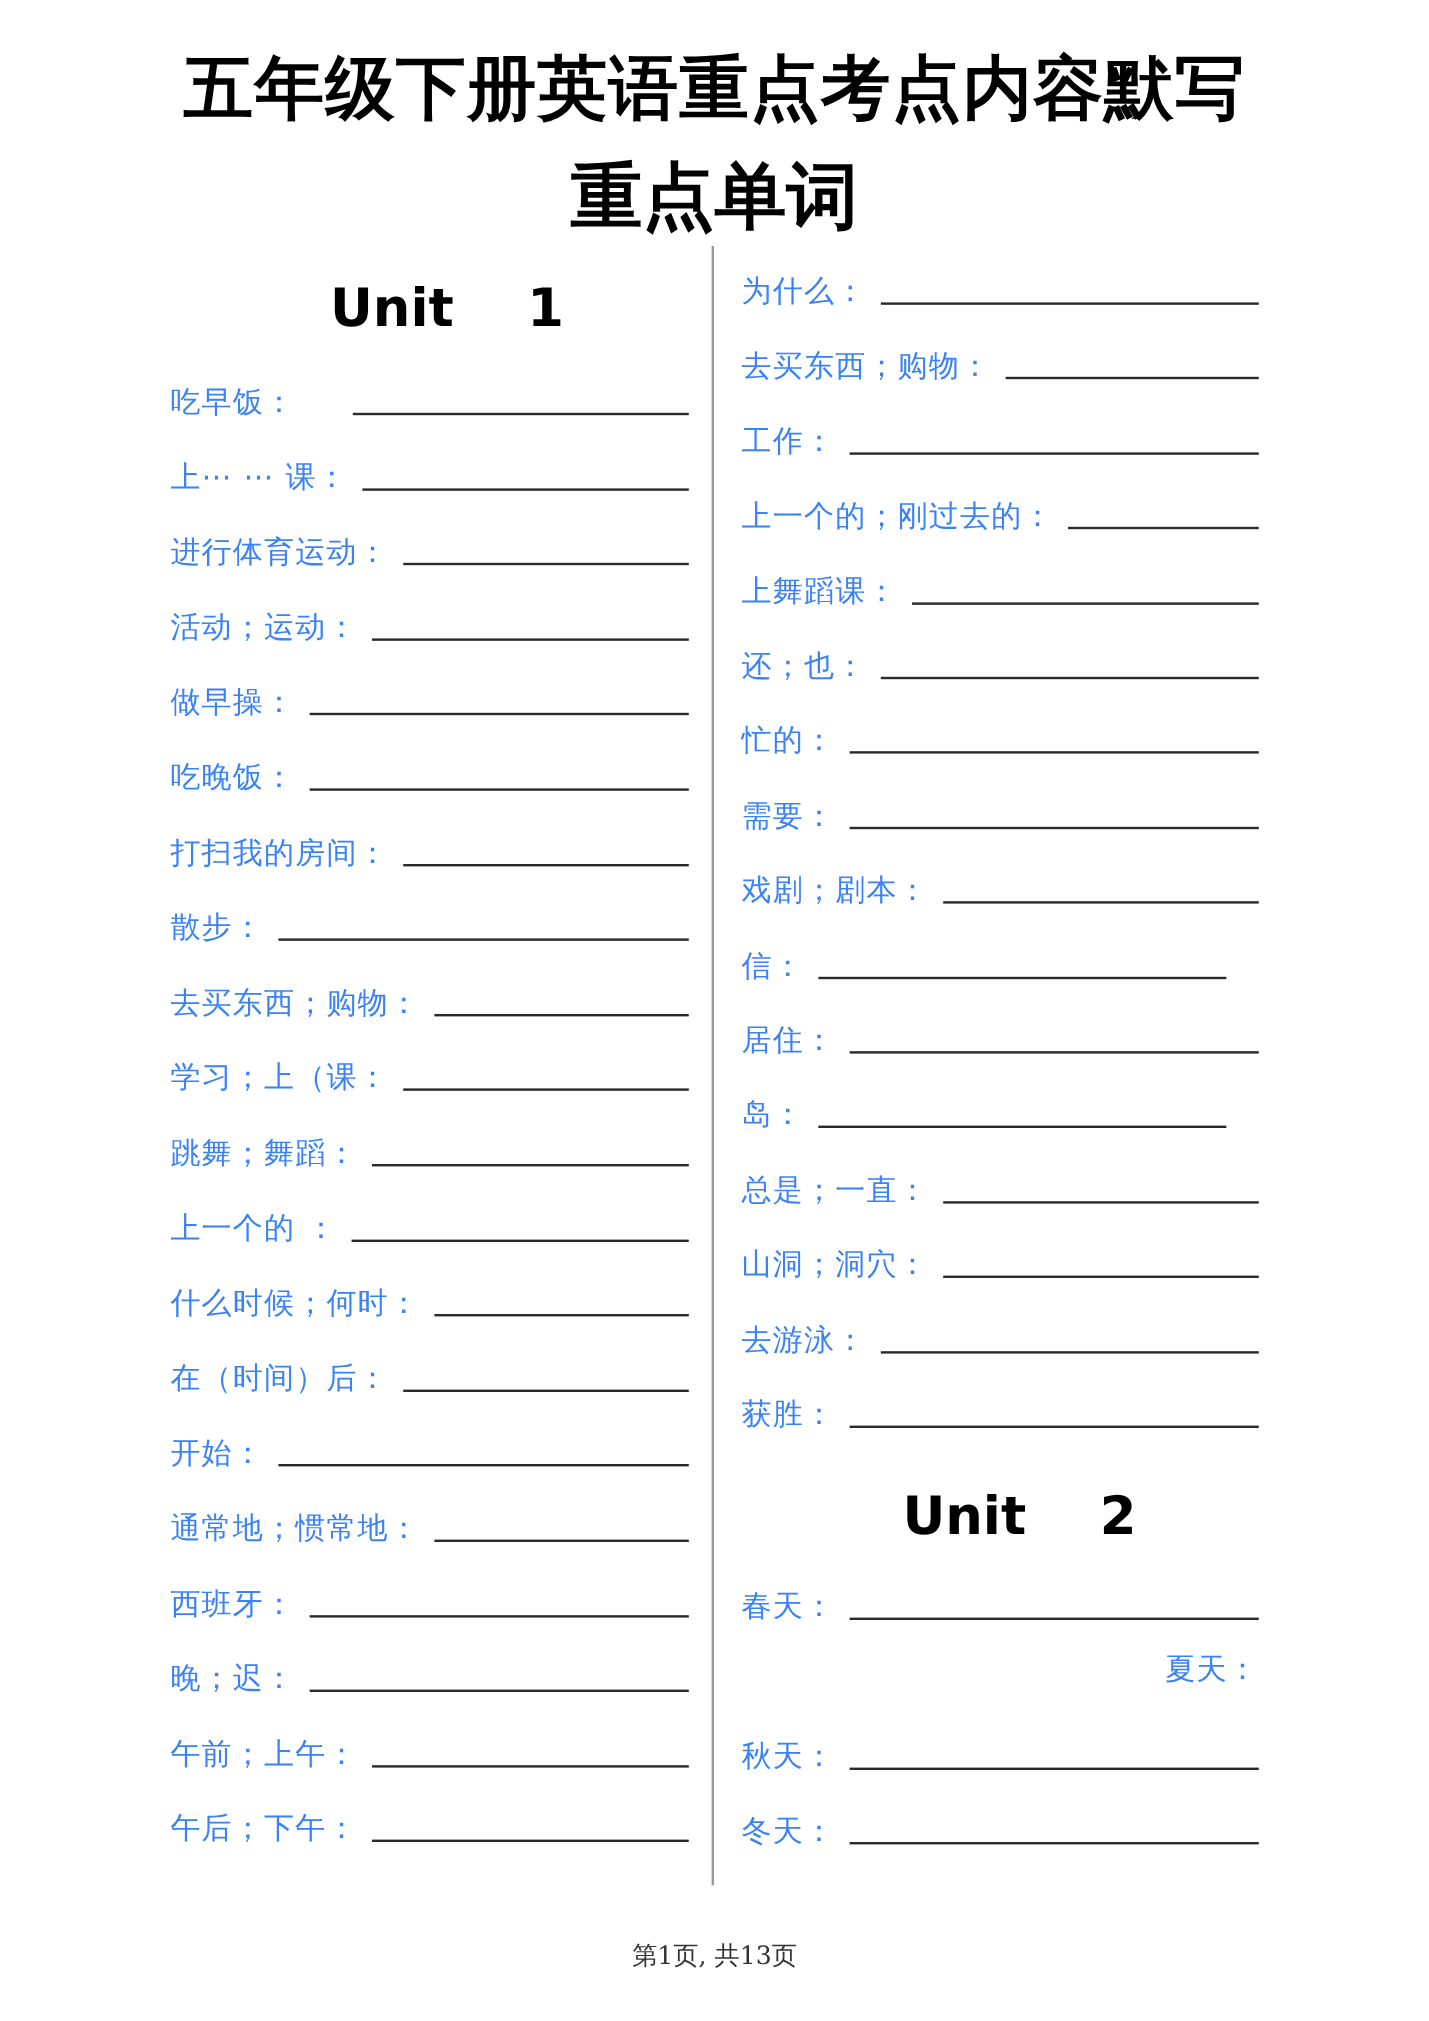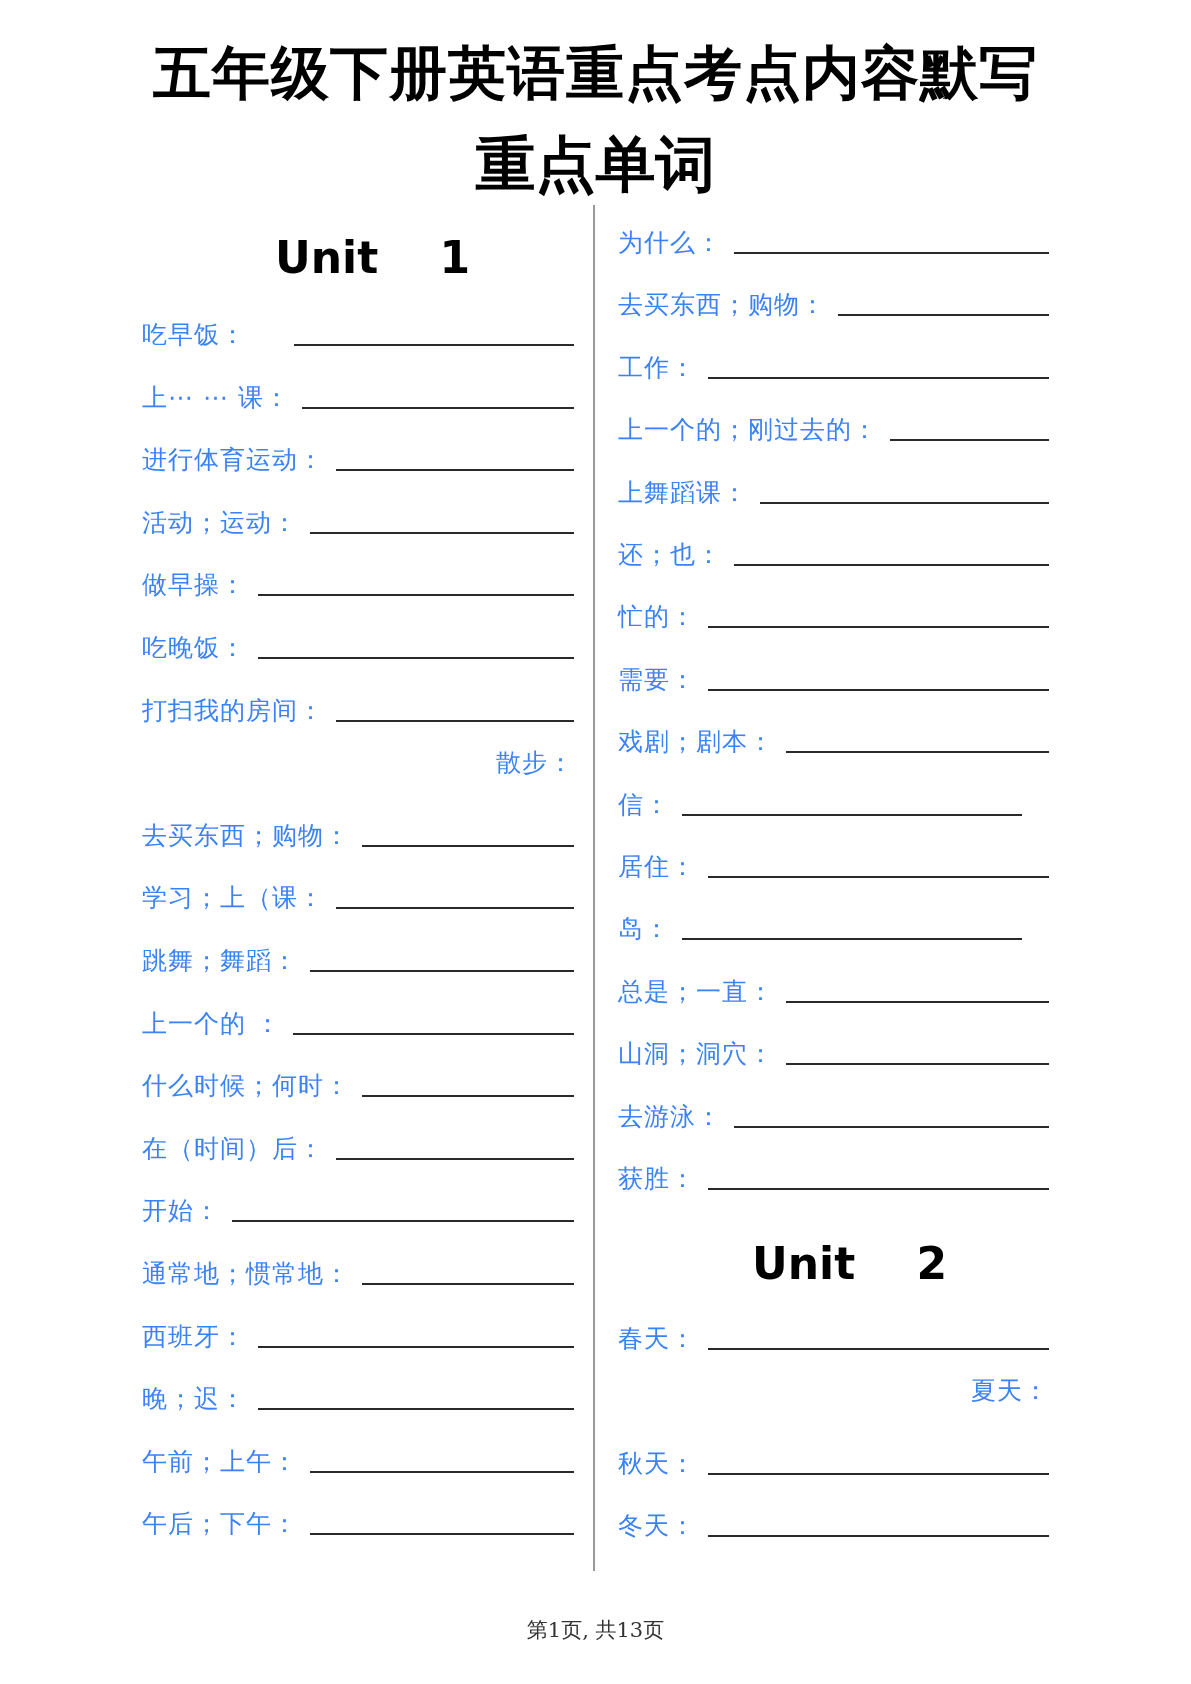--- a/index.html
+++ b/index.html
@@ -52,21 +52,21 @@
       <span class="blank"></span>
     </div>
     <div class="row" style="left: 142px; width: 432px; top: 623px;">
       <span class="label">吃晚饭：</span>
       <span class="blank"></span>
     </div>
     <div class="row" style="left: 142px; width: 432px; top: 685.6px;">
       <span class="label">打扫我的房间：</span>
       <span class="blank"></span>
     </div>
-    <div class="row" style="left: 142px; width: 432px; top: 748.2px; flex-direction: column;">
+    <div class="row" style="left: 142px; width: 432px; top: 748.2px;">
       <span class="label">散步：</span>
       <span class="blank"></span>
     </div>
     <div class="row" style="left: 142px; width: 432px; top: 810.8px;">
       <span class="label">去买东西；购物：</span>
       <span class="blank"></span>
     </div>
     <div class="row" style="left: 142px; width: 432px; top: 873.4px;">
       <span class="label">学习；上（课：</span>
       <span class="blank"></span>

